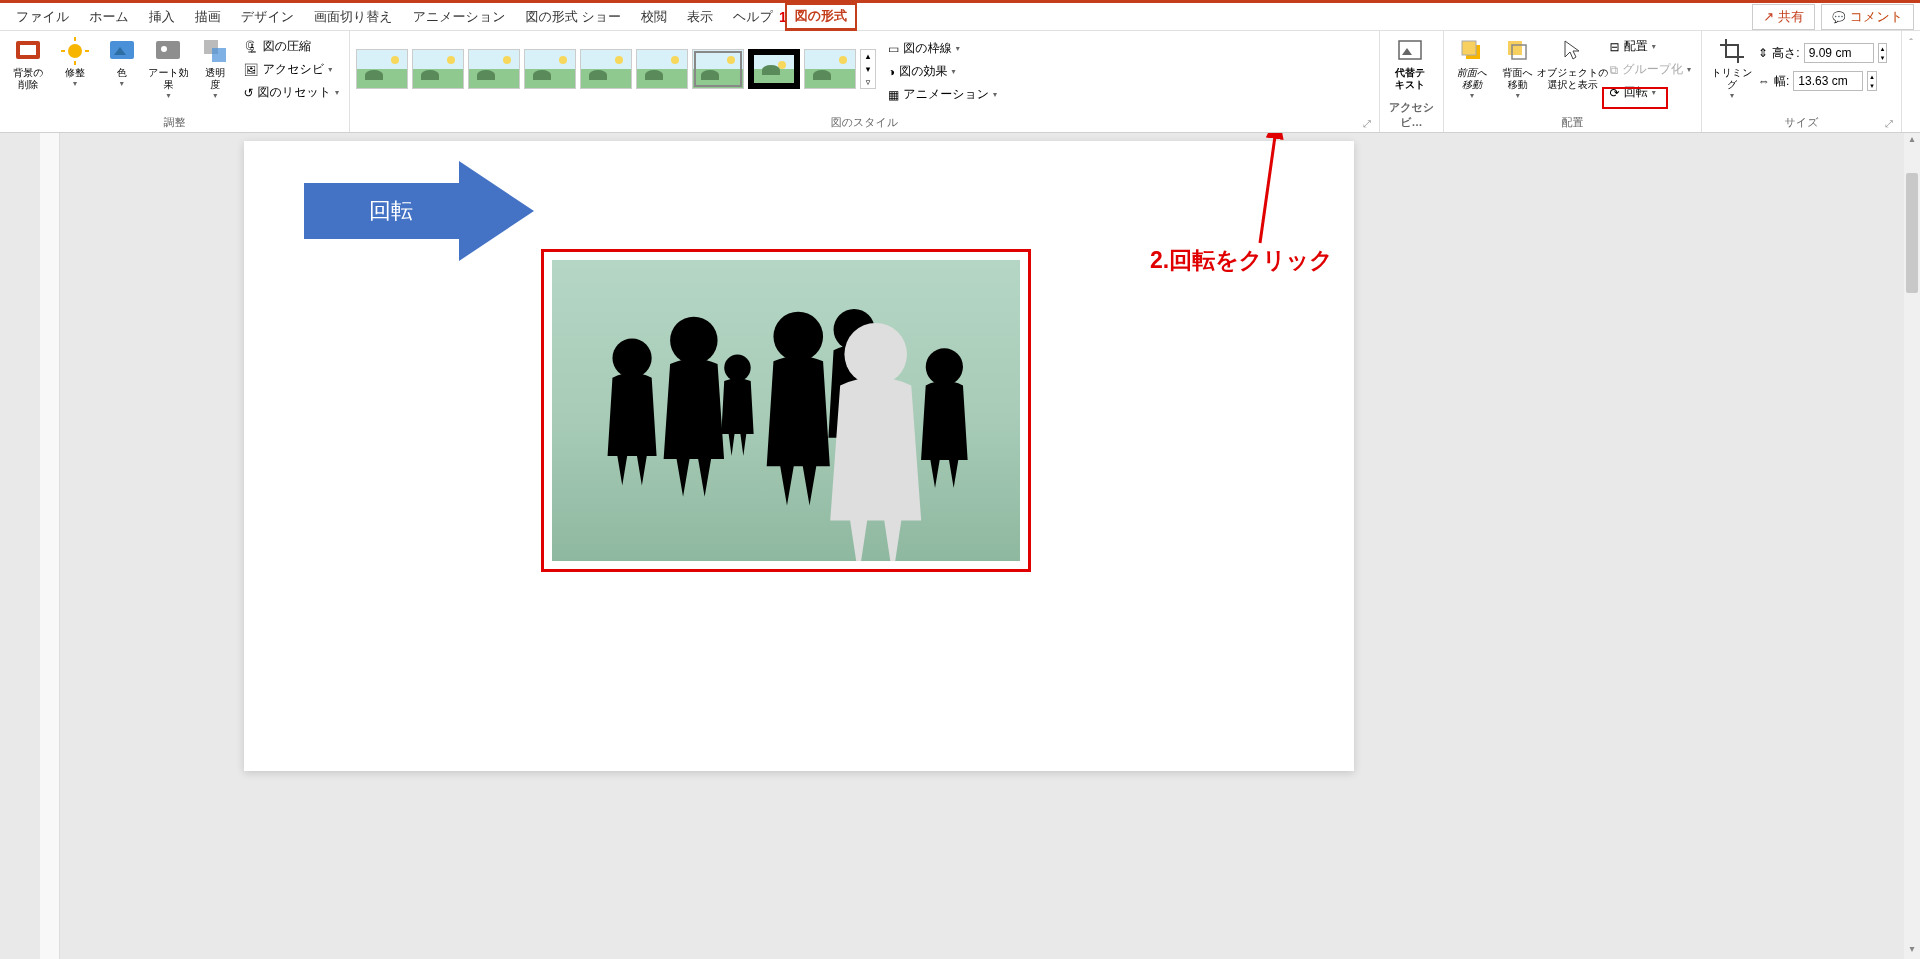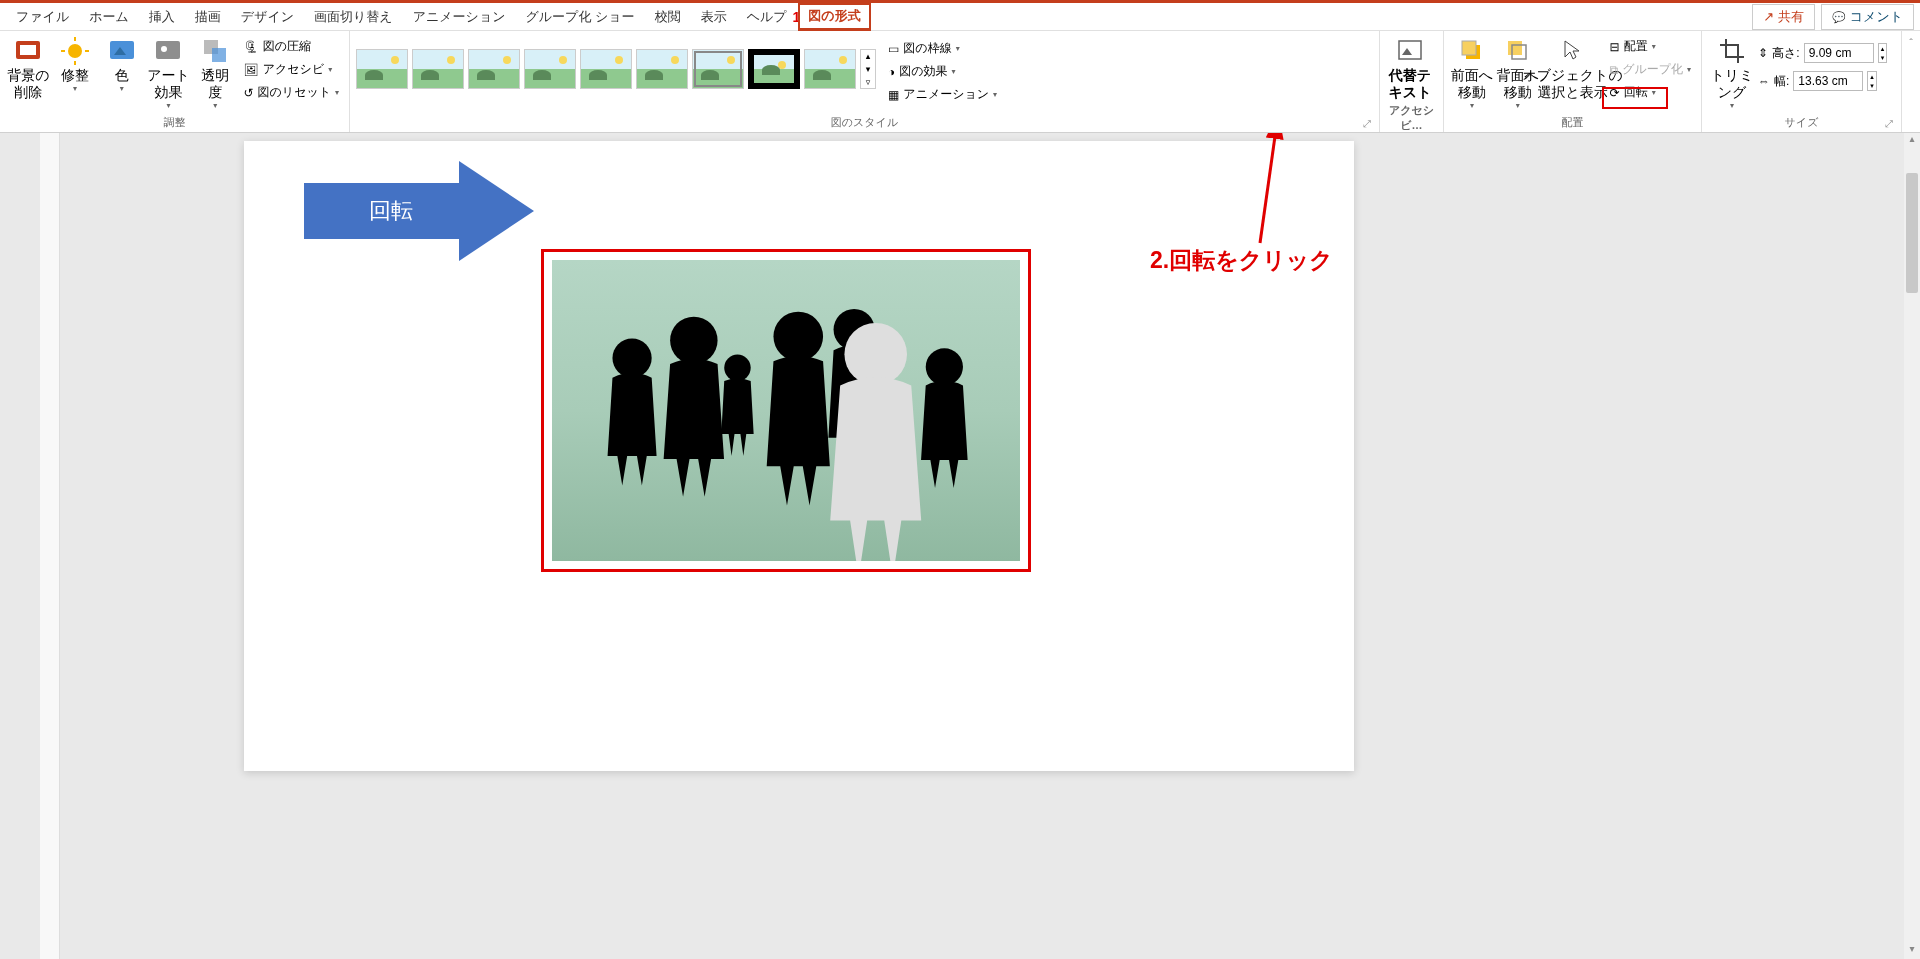--- a/index.html
+++ b/index.html
@@ -6,31 +6,31 @@
   body { background: #f3f3f3; width: 1920px; height: 959px; overflow: hidden; position: relative; }
 
   .topbar { height: 3px; background: #c43e1c; }
 
   .menubar { display: flex; align-items: center; height: 28px; background: #fff; padding: 0 6px; border-bottom: 1px solid #e0e0e0; }
   .menubar .tab { padding: 4px 10px; font-size: 13px; color: #333; cursor: pointer; }
   .menubar .tab.active { color: #c43e1c; border: 2px solid #c43e1c; border-bottom: 3px solid #c43e1c; padding: 2px 8px 3px; font-weight: bold; position: relative; }
   .menubar .spacer { flex: 1; }
   .menubar .rbtn { border: 1px solid #ccc; padding: 3px 10px; font-size: 13px; margin-left: 6px; display: flex; align-items: center; gap: 4px; cursor: pointer; background: #fff; }
   .menubar .rbtn.share { color: #c43e1c; }
-  .menubar .rbtn.comment { color: #0c4a6e; }
+  .menubar .rbtn.comment { color: #c2410c; }
 
   .ribbon { display: flex; background: #fff; height: 102px; border-bottom: 1px solid #d0d0d0; }
   .group { display: flex; flex-direction: column; border-right: 1px solid #e0e0e0; padding: 2px 6px 0; }
   .group-body { display: flex; flex: 1; align-items: flex-start; gap: 2px; }
   .group-label { text-align: center; font-size: 11px; color: #666; padding: 2px 0; position: relative; }
   .group-label .launcher { position: absolute; right: 2px; bottom: 2px; font-size: 10px; color: #888; cursor: pointer; }
 
   .bigbtn { display: flex; flex-direction: column; align-items: center; width: 48px; padding-top: 4px; cursor: pointer; }
   .bigbtn .icon { width: 28px; height: 28px; display: flex; align-items: center; justify-content: center; }
-  .bigbtn .lbl { font-size: 14px; text-align: center; line-height: 1.2; margin-top: 2px; }
+  .bigbtn .lbl { font-size: 10px; text-align: center; line-height: 1.2; margin-top: 2px; }
   .bigbtn .chev { font-size: 8px; color: #666; }
 
   .smallrow { display: flex; align-items: center; gap: 4px; font-size: 12px; padding: 3px 4px; cursor: pointer; white-space: nowrap; }
   .smallrow .chev { font-size: 8px; color: #666; }
   .smallrow.disabled { color: #aaa; }
 
   .vstack { display: flex; flex-direction: column; gap: 0px; }
 
   .style-gallery { display: flex; align-items: center; gap: 4px; padding-top: 16px; }
   .style-thumb { width: 52px; height: 40px; border: 1px solid #ccc; background: linear-gradient(#d8f0f8 50%, #8fc98f 50%); position: relative; cursor: pointer; }
@@ -72,21 +72,21 @@
 <div class="topbar"></div>
 
 <div class="menubar">
   <div class="tab">ファイル</div>
   <div class="tab">ホーム</div>
   <div class="tab">挿入</div>
   <div class="tab">描画</div>
   <div class="tab">デザイン</div>
   <div class="tab">画面切り替え</div>
   <div class="tab">アニメーション</div>
-  <div class="tab">グループ化 ショー</div>
+  <div class="tab">図の形式 ショー</div>
   <div class="tab">校閲</div>
   <div class="tab">表示</div>
   <div class="tab">ヘルプ</div>
   <span class="anno" style="position:static; margin-left:-4px; margin-right:-2px; font-size:14px;">1</span>
   <div class="tab active">図の形式</div>
   <div class="spacer"></div>
   <div class="rbtn share">
       <span class="share-icon"></span>
       <span>共有</span>
     </div>
@@ -233,21 +233,21 @@
 
   <div class="group" style="width:258px; position:relative;">
     <div class="group-body">
       <div class="bigbtn">
         <div class="icon">
             <svg width="28" height="28">
               <rect x="8" y="8" width="14" height="14" fill="#f7b500"></rect>
               <rect x="4" y="4" width="14" height="14" fill="#f7d060" stroke="#aaa"></rect>
             </svg>
           </div>
-        <div class="lbl" style="white-space:pre;">前面へ
+        <div class="lbl" style="white-space:pre;font-style:italic;">前面へ
 移動</div>
           <div class="chev">▾</div>
       </div>
       <div class="bigbtn">
         <div class="icon">
             <svg width="28" height="28">
               <rect x="4" y="4" width="14" height="14" fill="#f7d060"></rect>
               <rect x="8" y="8" width="14" height="14" fill="none" stroke="#888" stroke-width="1.5"></rect>
             </svg>
           </div>

